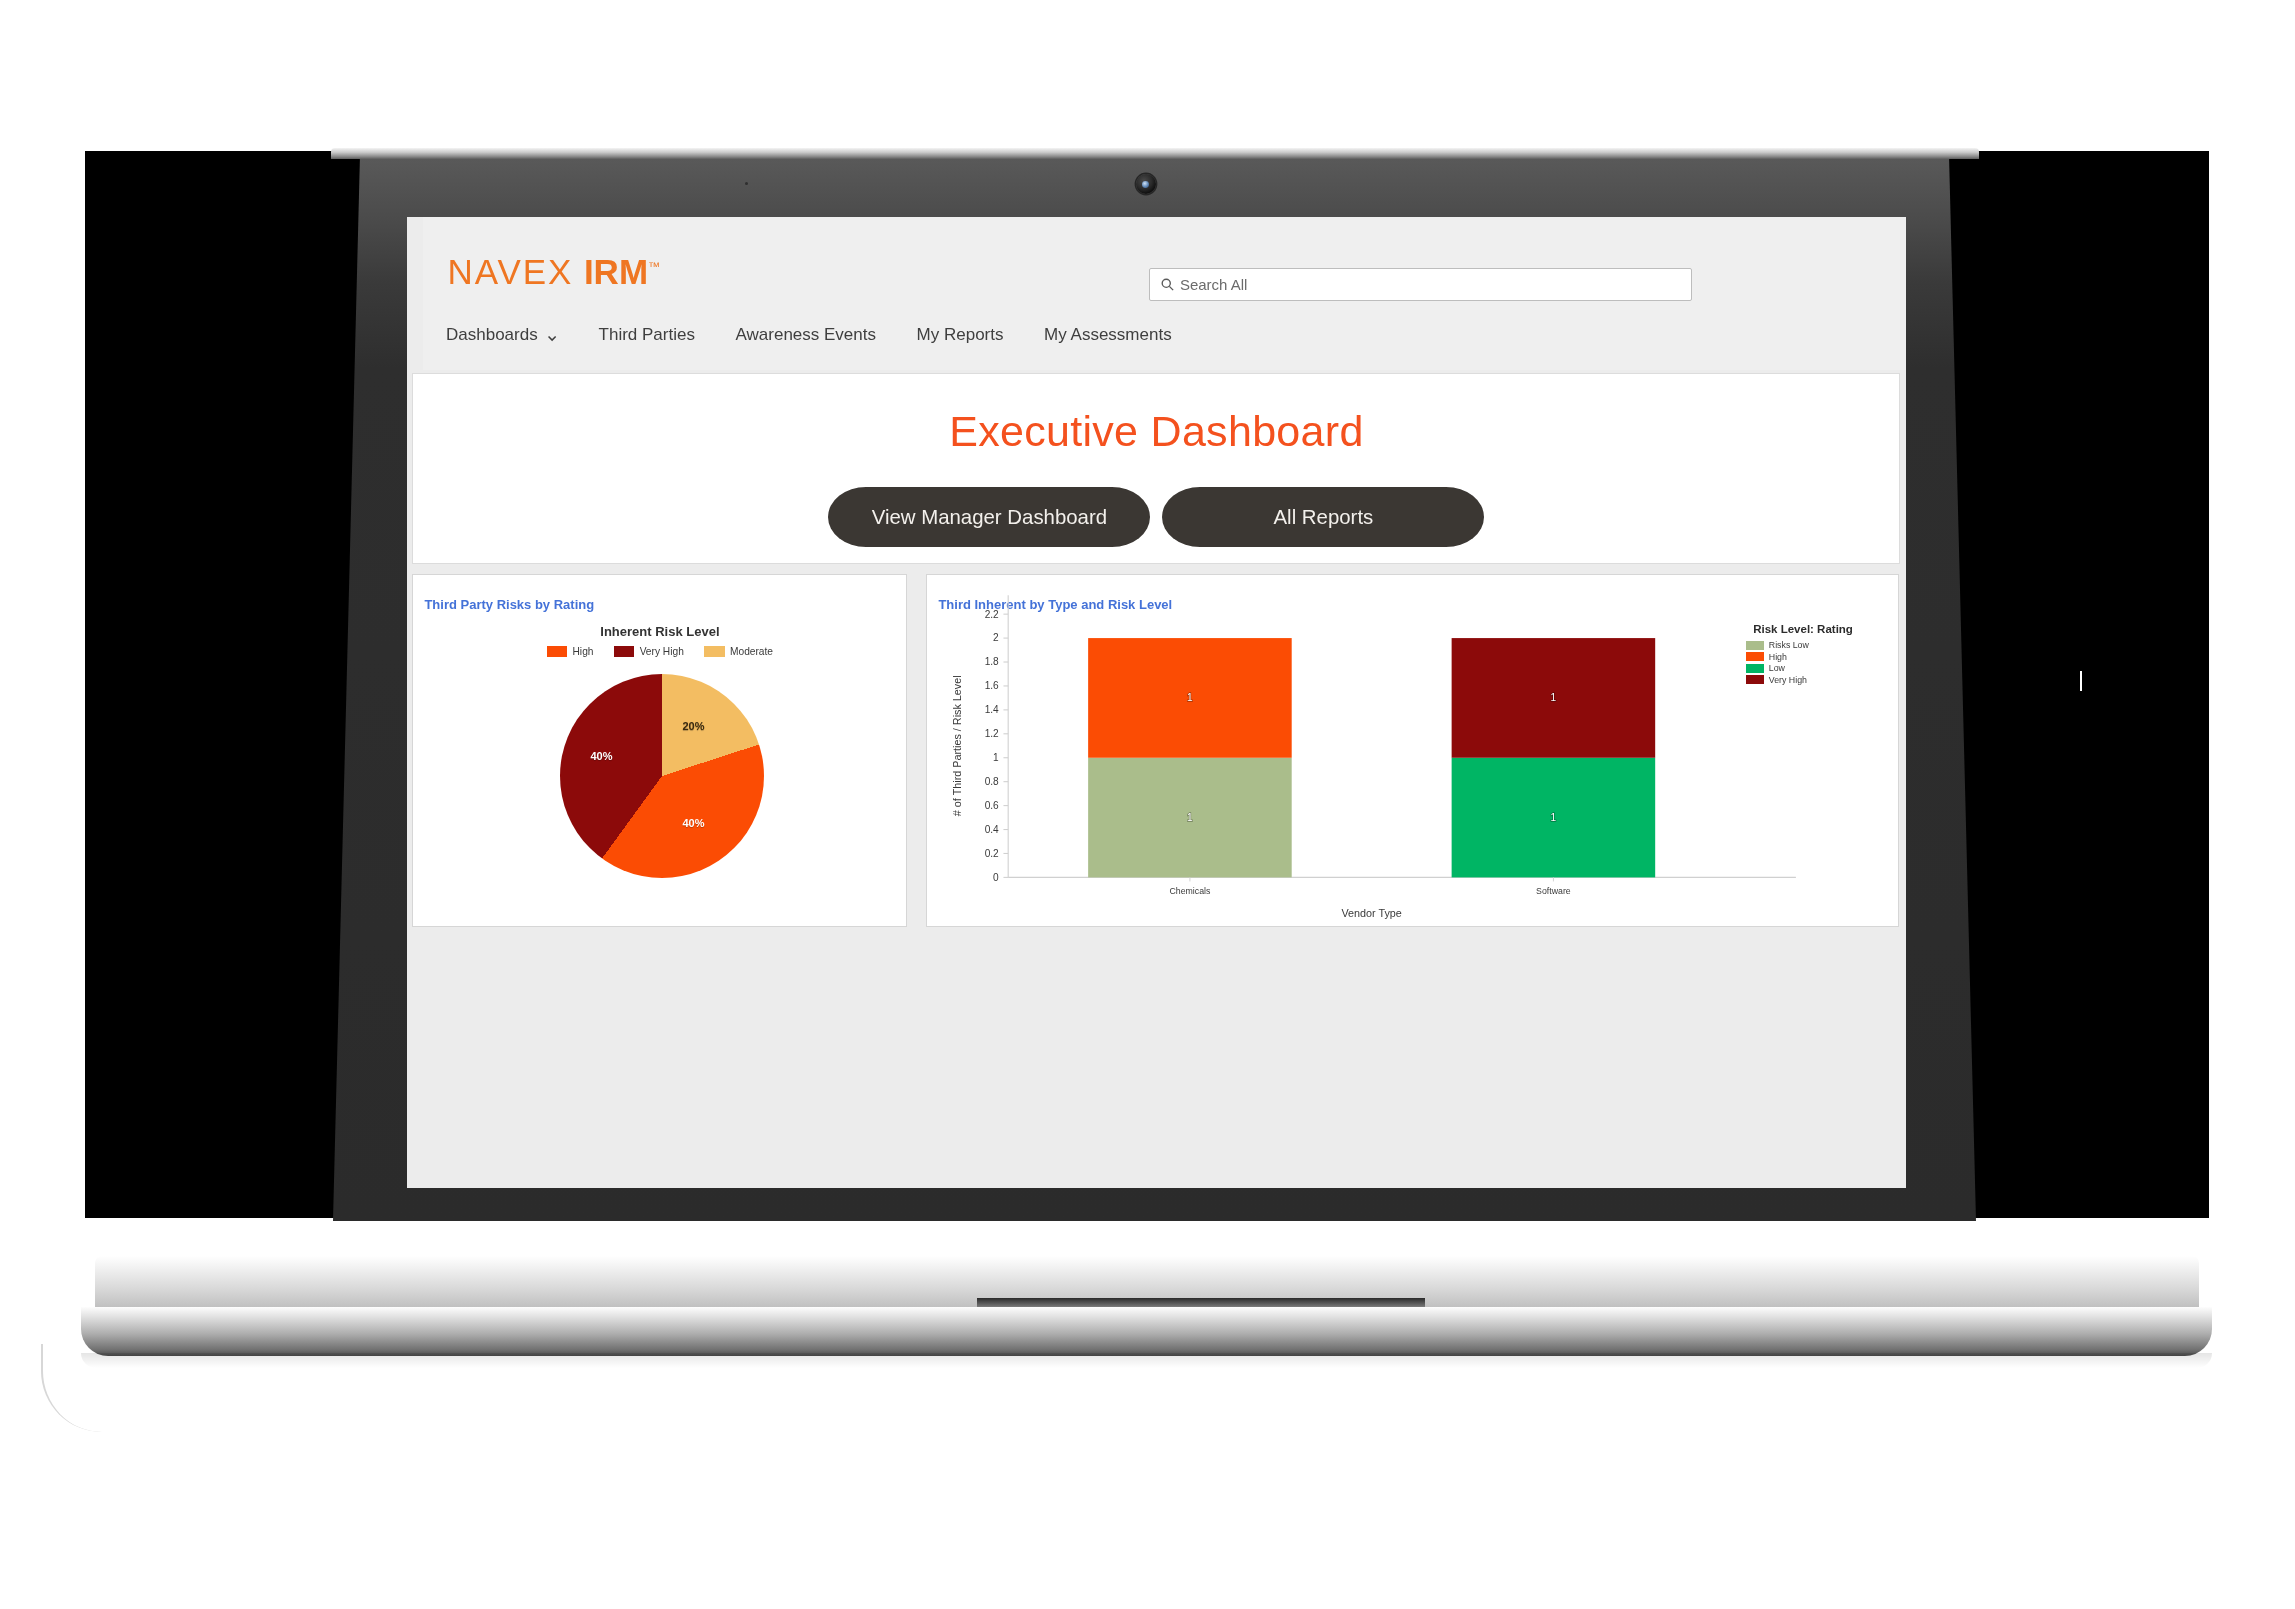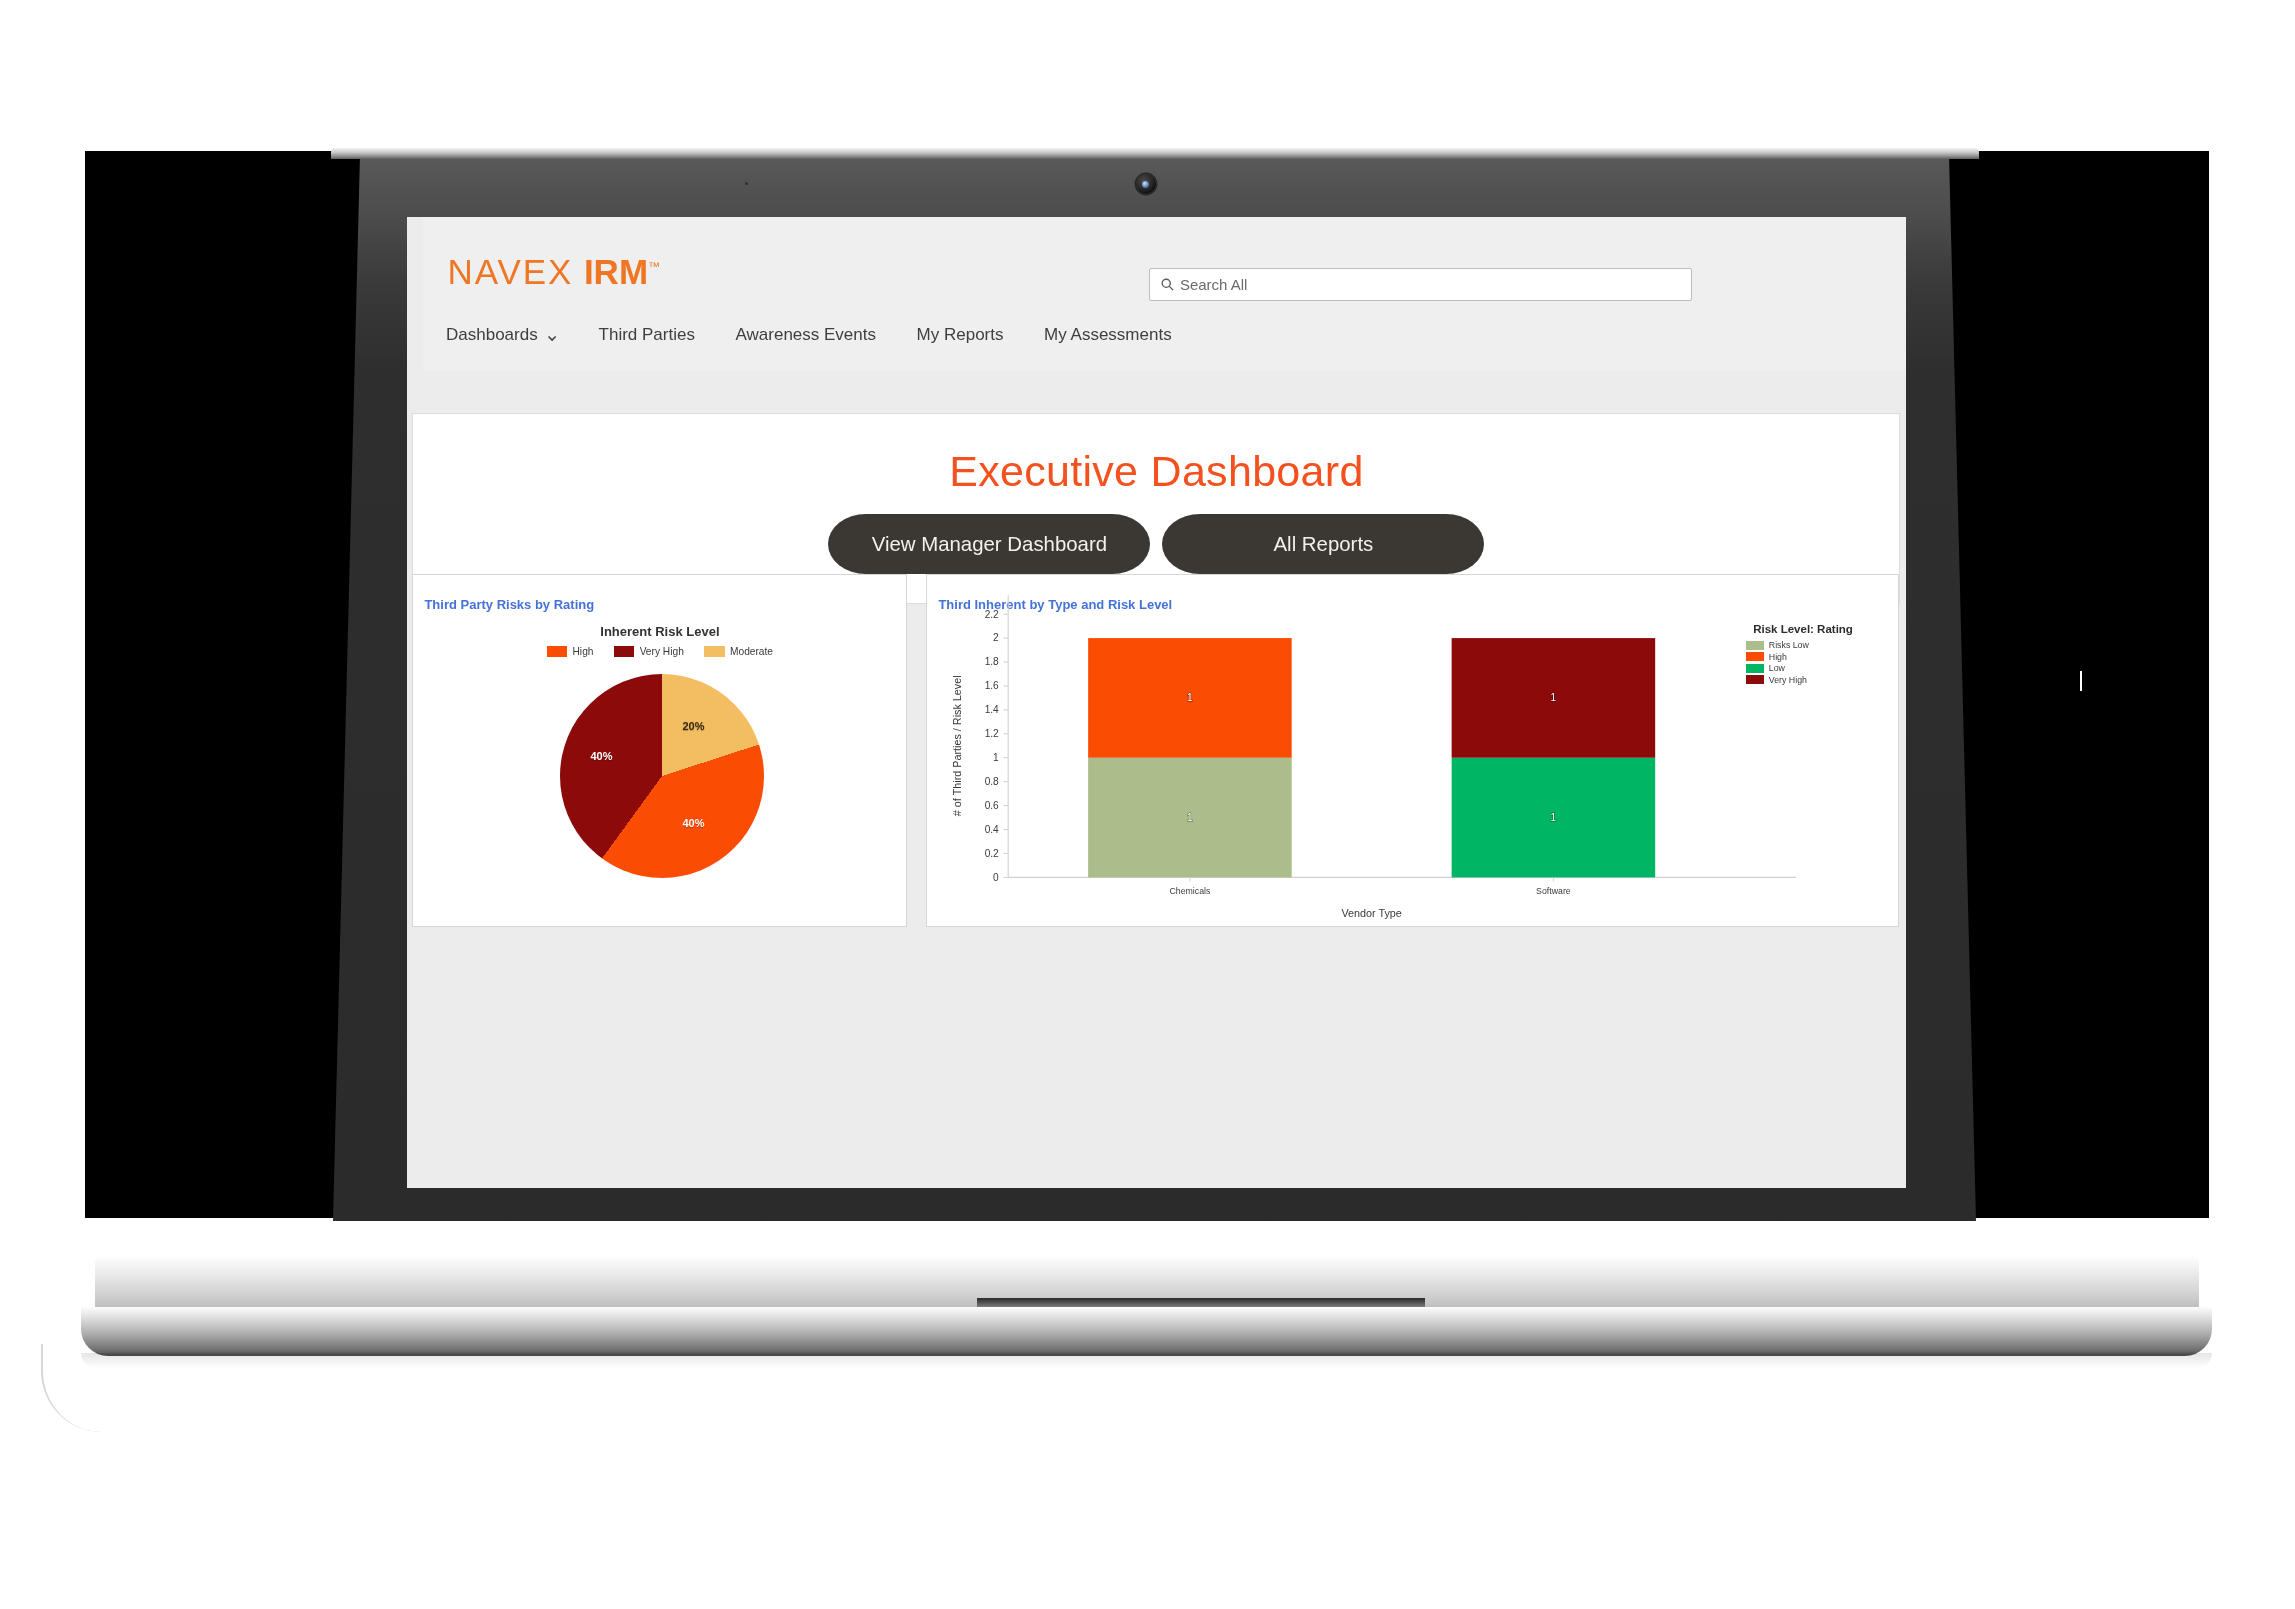--- a/index.html
+++ b/index.html
@@ -131,29 +131,28 @@
     font-size: 17px; color: #3f3f3f; padding: 0 19px 0 0; margin-right: 17.6px;
     white-space: nowrap; display: flex; align-items: center; gap: 8.1px;
   }
   .caret { display:inline-block; width: 12.2px; height: 12.2px; }
 
   
   .title-card {
     position: absolute; left: 5.4px; top: 156px; width: 1488px; height: 191px;
     background: #ffffff;
     border: 0.7px solid #dcdcdc;
-    margin-top: 40px;
   }
   .page-title {
     position: absolute; left: 0; top: 33px; width: 100%;
     text-align: center; font-size: 43px; color: #f4511e; font-weight: 400;
     letter-spacing: 0.3px;
   }
   .btn-row {
-    position: absolute; left: 0; top: 100px; width: 100%;
+    position: absolute; left: 0; top: 113px; width: 100%;
     display: flex; justify-content: center; gap: 12px;
   }
   .pill-btn {
     width: 322px; height: 60px;
     background: #3b3733;
     border: none; border-radius: 38px/30px;
     color: #f3f0ec; font-size: 20.4px; font-family: "Liberation Sans", sans-serif;
     display: flex; align-items: center; justify-content: center;
     cursor: pointer;
   }

